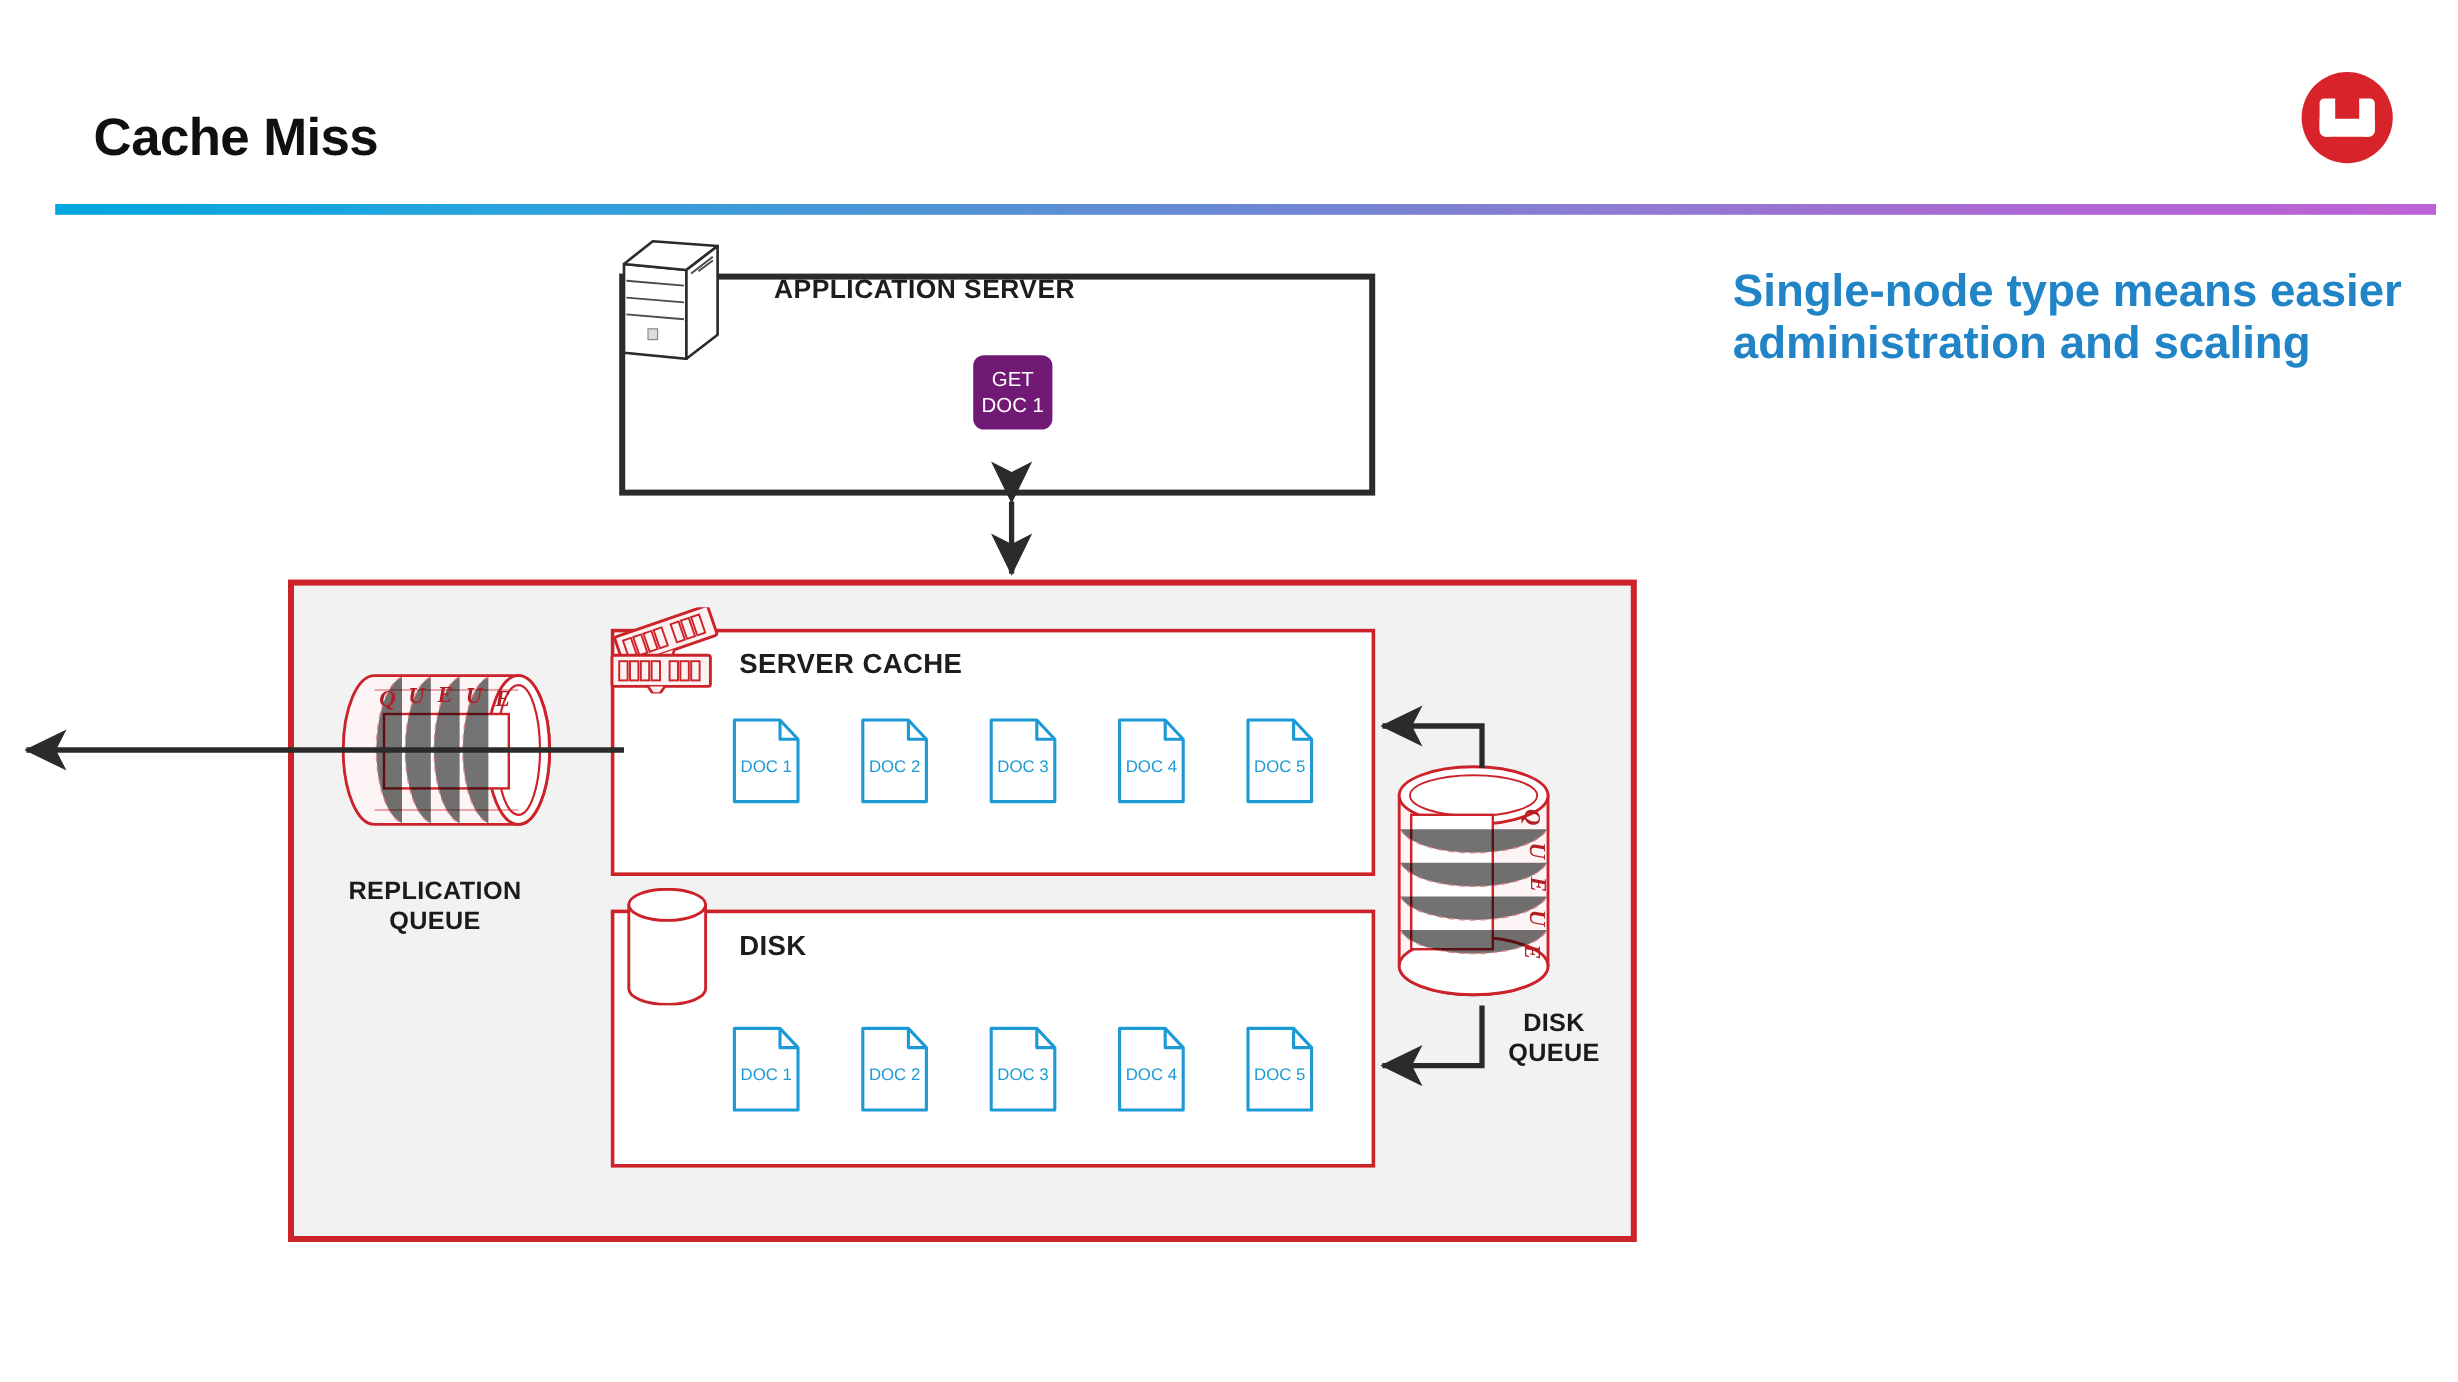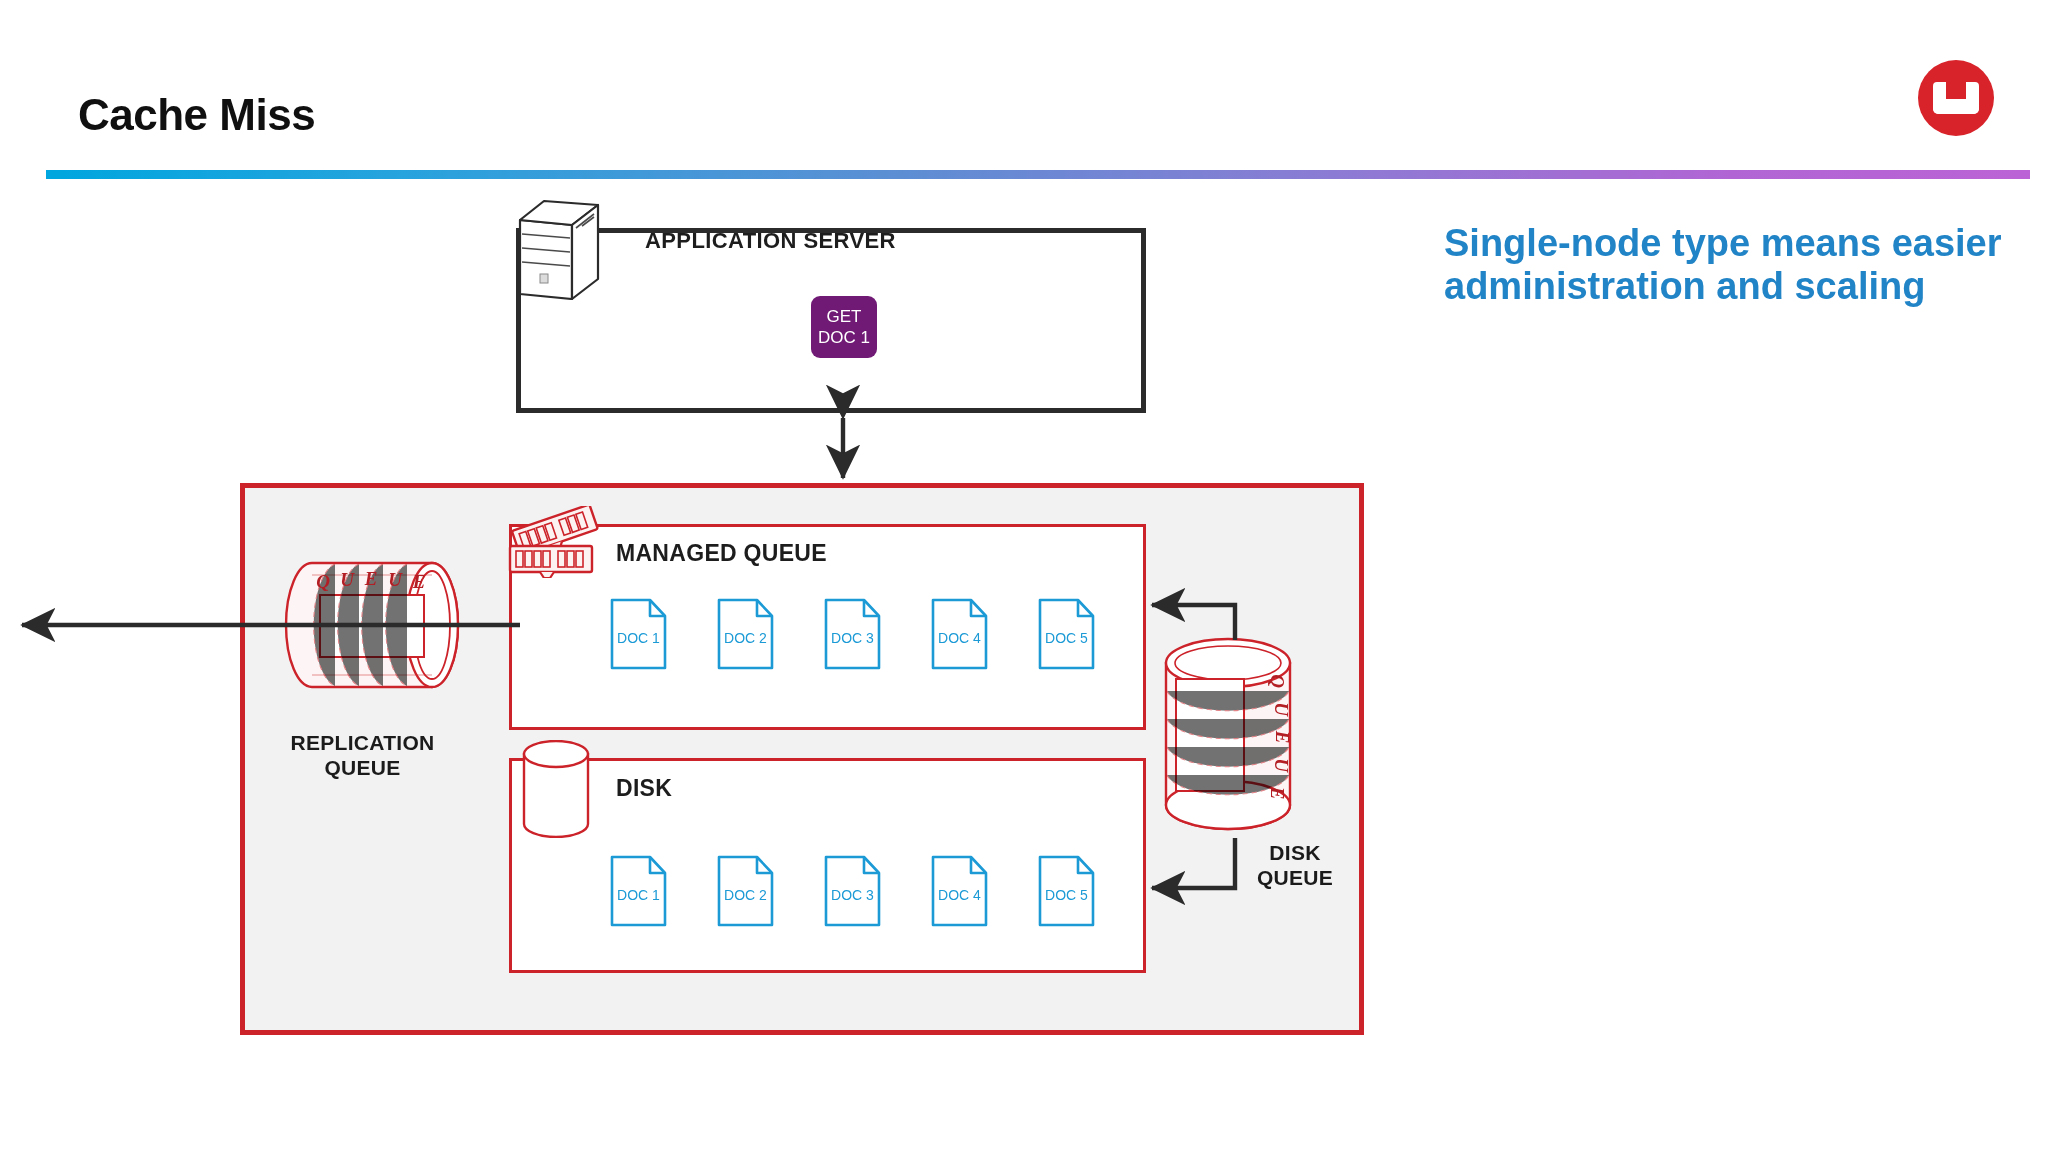--- a/index.html
+++ b/index.html
@@ -303,21 +303,21 @@
 </svg>
 
 <div id="get-doc-box">
   <div>GET</div>
   <div>DOC 1</div>
 </div>
 
 <div id="node-container"></div>
 
 <div id="managed-cache-box"></div>
-<div id="managed-cache-label">MANAGED QUEUE</div>
+<div id="managed-cache-label">SERVER CACHE</div>
 
 <svg id="ram-icon" viewBox="0 0 100 72">
   <g transform="rotate(-19 50 24)">
     <rect x="6" y="10" width="82" height="26" rx="2" fill="#fdf2f2" stroke="#cc2229" stroke-width="2.4"></rect>
     <path d="M36,36 l4,6 l6,0 l4,-6" fill="#fdf2f2" stroke="#cc2229" stroke-width="2.2"></path>
     <g fill="none" stroke="#cc2229" stroke-width="1.6">
       <rect x="12" y="15" width="7" height="16"></rect>
       <rect x="21" y="15" width="7" height="16"></rect>
       <rect x="30" y="15" width="7" height="16"></rect>
       <rect x="39" y="15" width="7" height="16"></rect>

